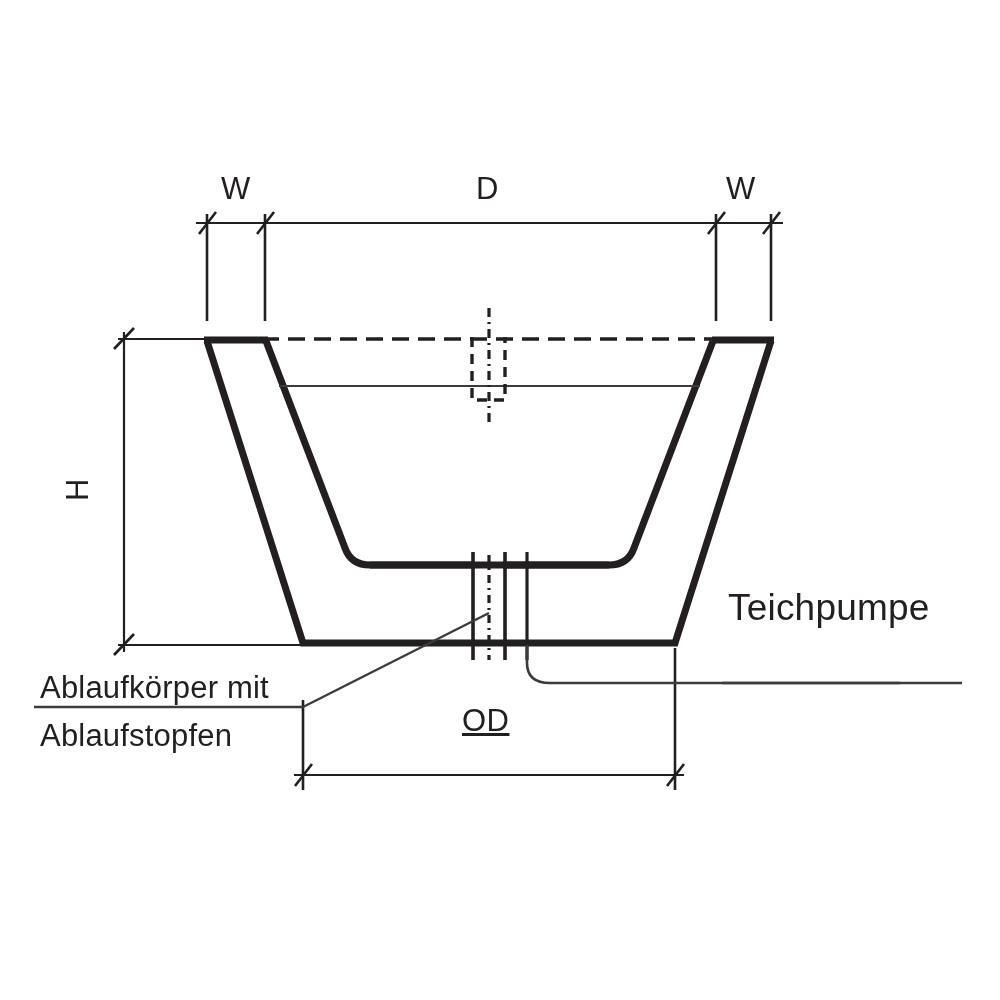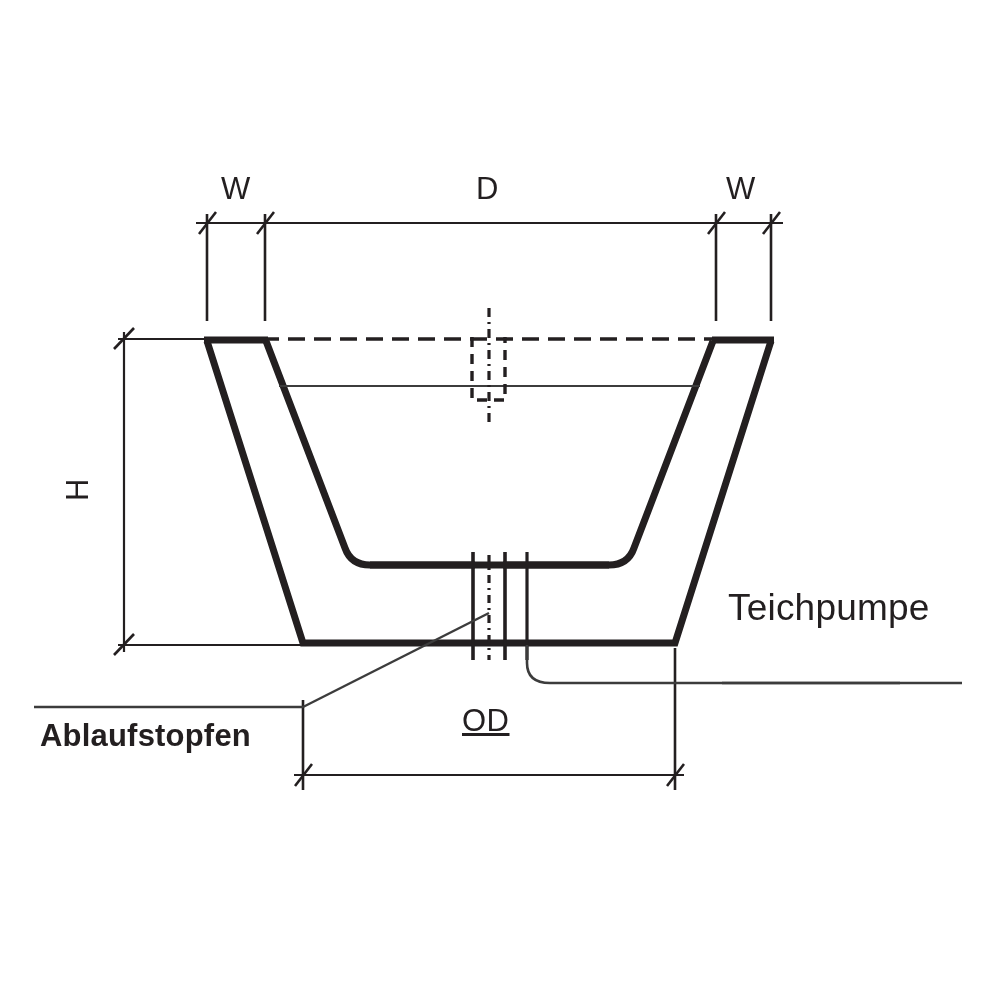--- a/index.html
+++ b/index.html
@@ -110,21 +110,22 @@
   <div class="lbl dim-letter" style="left:221px;top:173px;">W</div>
 
   <div class="lbl dim-letter" style="left:476px;top:173px;">D</div>
 
   <div class="lbl dim-letter" style="left:726px;top:173px;">W</div>
 
   <div class="lbl dim-letter vert" style="left:62px;top:474px;width:30px;text-align:center;">H</div>
 
   <div class="lbl dim-letter" style="left:462px;top:705px;text-decoration:underline;">OD</div>
 
+  <div class="lbl note" style="left:40px;top:672px;">Ablaufkörper mit</div>
 
-  <div class="lbl note" style="left:40px;top:720px;font-weight:bold;">Ablaufstopfen</div>
+  <div class="lbl note" style="left:40px;top:720px;">Ablaufstopfen</div>
 
   <div class="lbl note-r" style="left:728px;top:589px;">Teichpumpe</div>
 
 
 
 
 </div>
 
 </body></html>

